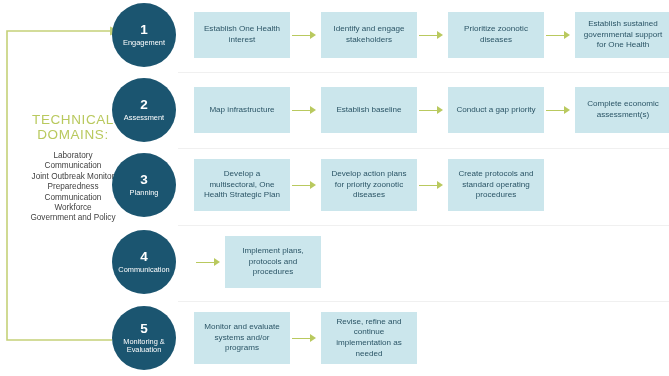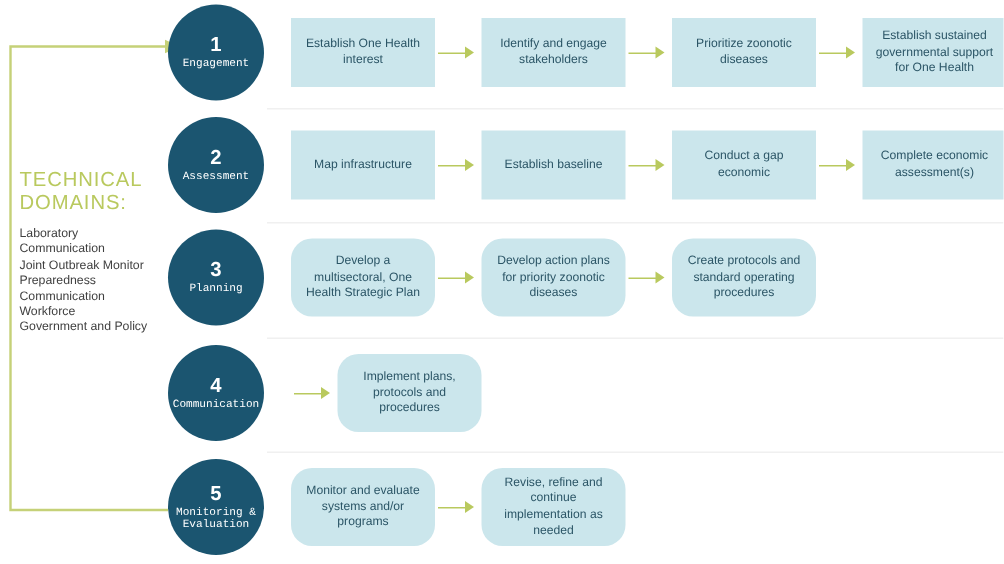--- a/index.html
+++ b/index.html
@@ -24,20 +24,21 @@
     width: 160px; height: 376px;
     pointer-events: none;
   }
 
   
   #domains-block {
     position: absolute;
     left: 13px;
     top: 112px;
     width: 120px;
+    text-align: center;
   }
   #domains-title {
     color: #b9c95e;
     font-size: 13.5px;
     line-height: 15px;
     letter-spacing: 0.6px;
     font-weight: 400;
   }
   #domains-list {
     margin-top: 9px;
@@ -78,21 +79,20 @@
     line-height: 1.08;
   }
   .circle .num {
     font-size: 13.5px;
     font-weight: 700;
     margin-bottom: 1px;
   }
   .circle .cap {
     font-size: 7.4px;
     padding: 0 3px;
-    font-family: Liberation Mono, monospace;
   }
 
   .chain {
     flex: 1 1 auto;
     display: flex;
     align-items: center;
     margin-left: 18px;
   }
 
   .box {
@@ -102,21 +102,21 @@
     background: #cbe6ec;
     color: #2b5566;
     font-size: 8.1px;
     line-height: 10.6px;
     display: flex;
     align-items: center;
     justify-content: center;
     text-align: center;
     padding: 4px 5px;
   }
-  .box.tall { min-height: 52px; border-radius: 14px; }
+  .box.tall { min-height: 52px; }
 
   .arrow {
     flex: 0 0 auto;
     width: 31px;
     height: 9px;
     position: relative;
   }
   .arrow .shaft {
     position: absolute;
     left: 2px; top: 4px;
@@ -191,21 +191,21 @@
       <div class="box">Map infrastructure</div>
       <div class="arrow">
           <i class="shaft"></i>
           <i class="head"></i>
         </div>
       <div class="box">Establish baseline</div>
       <div class="arrow">
           <i class="shaft"></i>
           <i class="head"></i>
         </div>
-      <div class="box">Conduct a gap economic</div>
+      <div class="box">Conduct a gap priority</div>
       <div class="arrow">
           <i class="shaft"></i>
           <i class="head"></i>
         </div>
       <div class="box">Complete economic assessment(s)</div>
     </div>
   </div>
   <div class="row-sep" style="top:148px;"></div>
 
   <div class="row" style="top:153px;">

